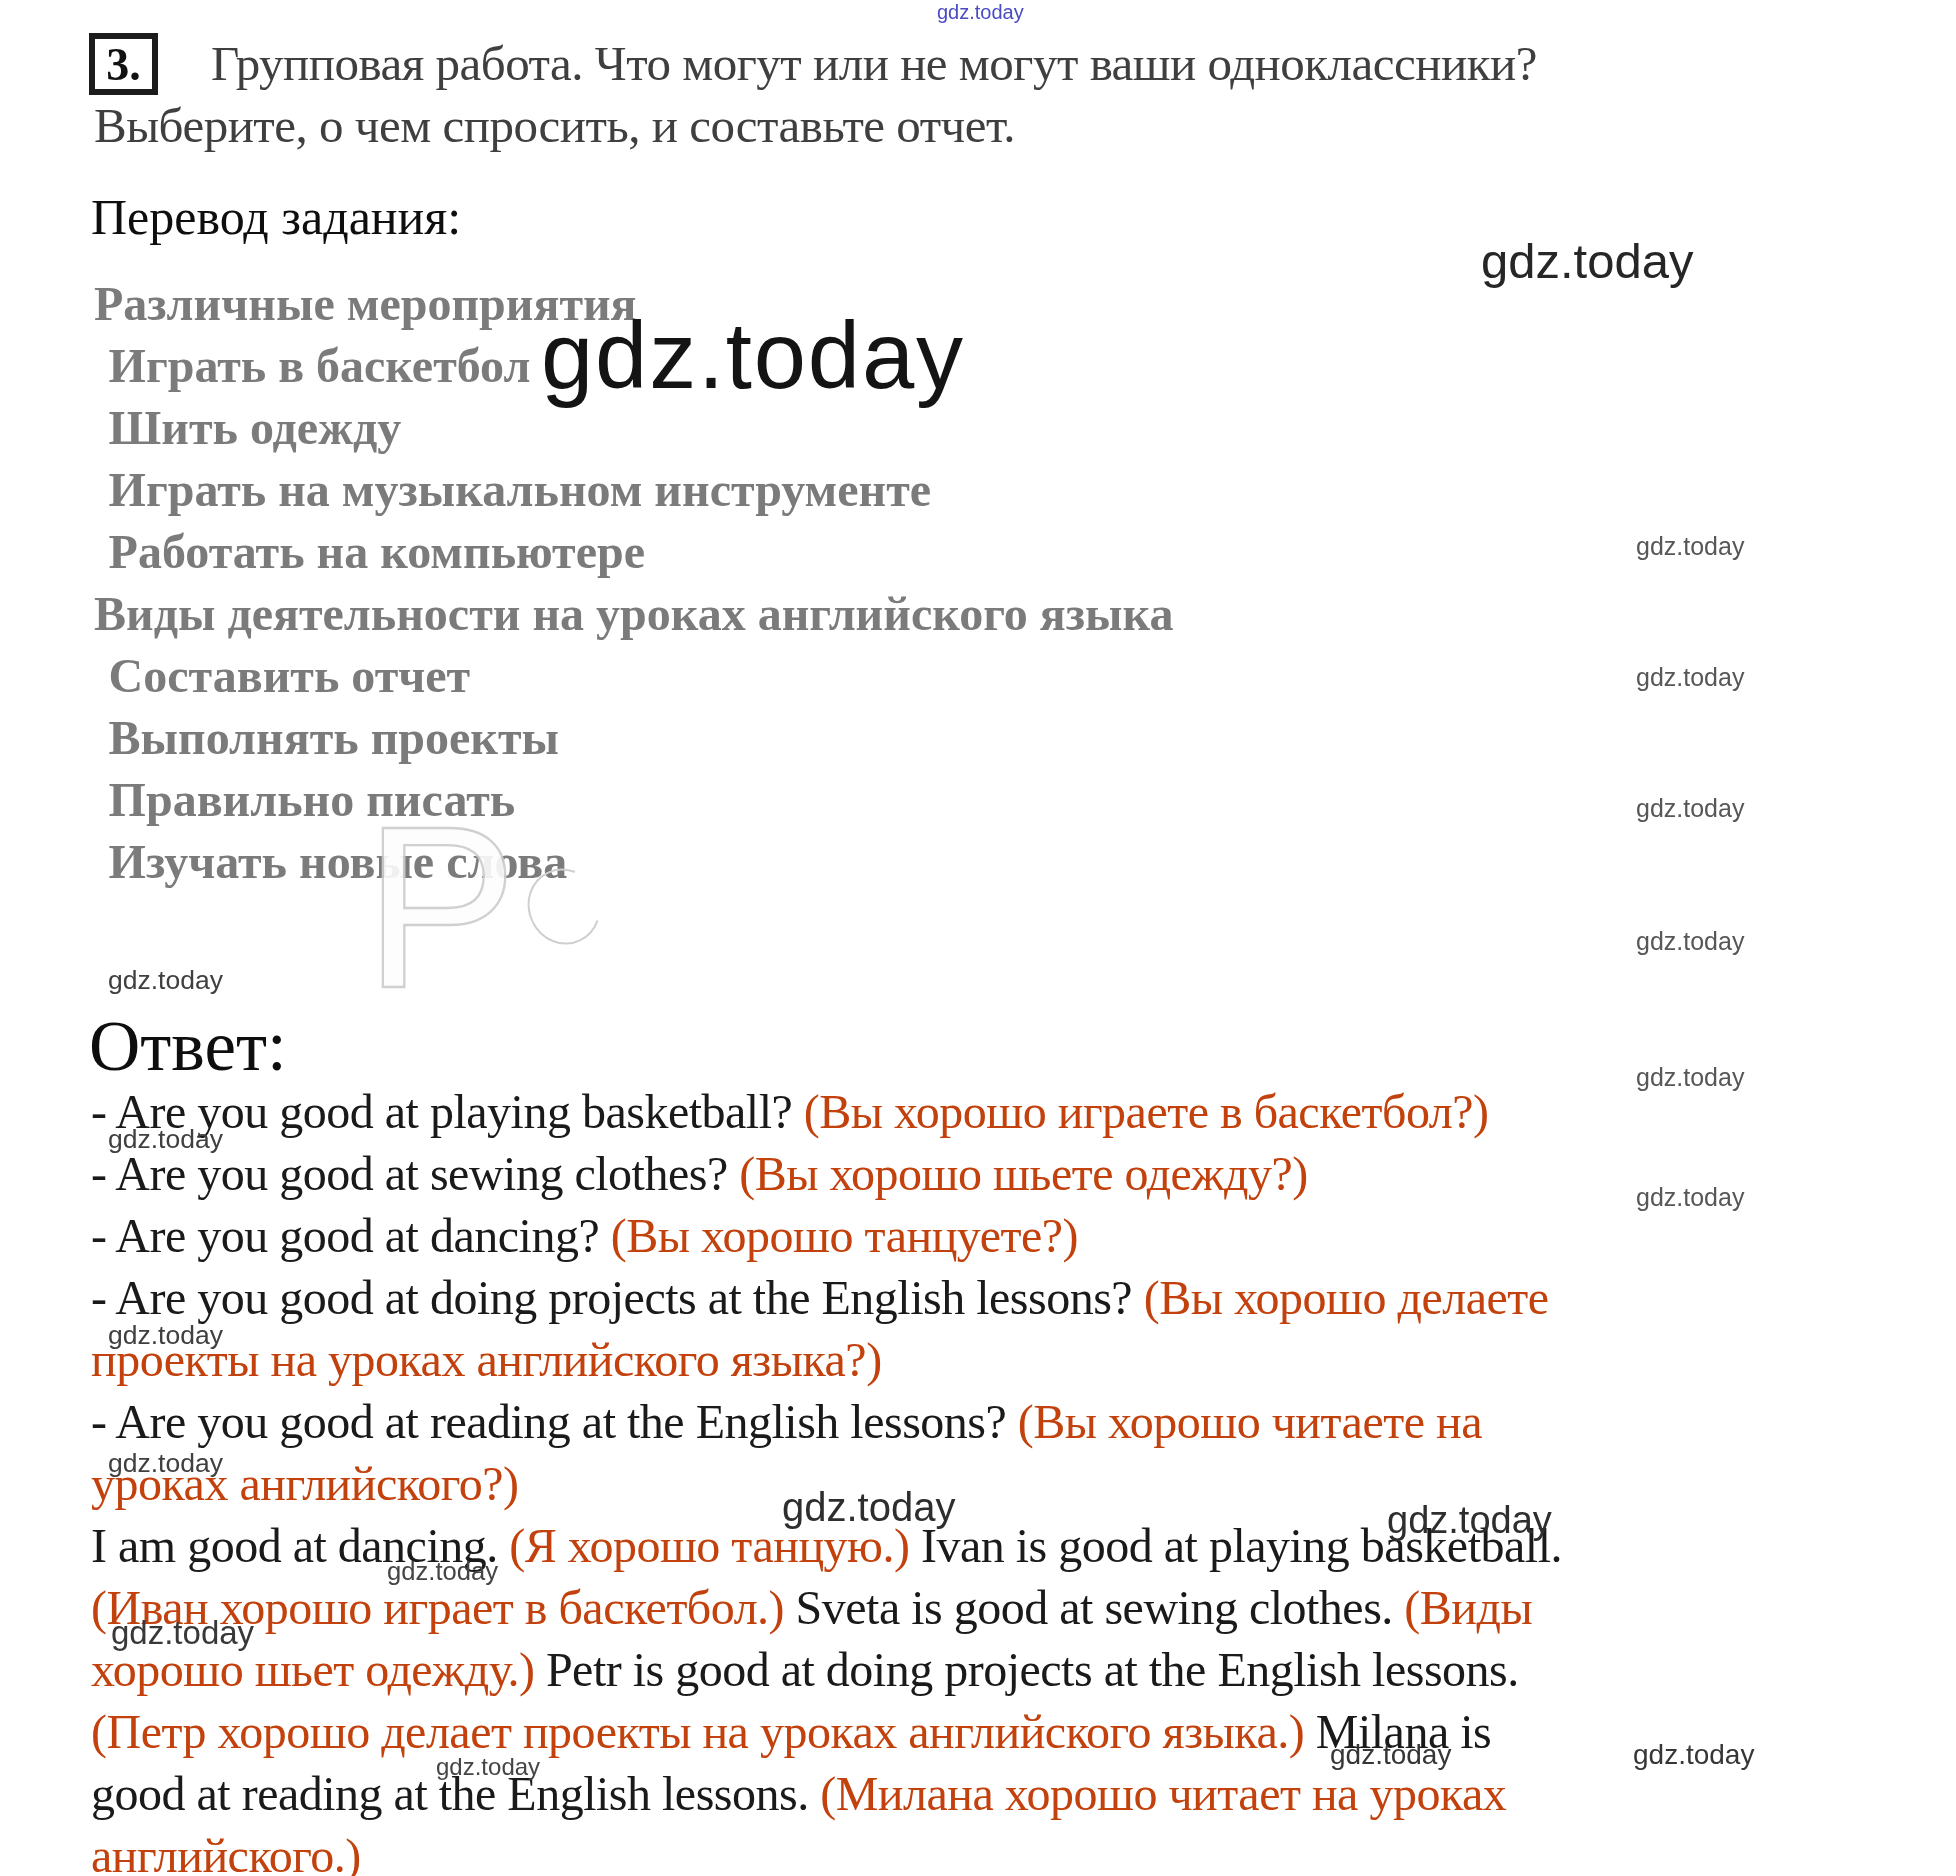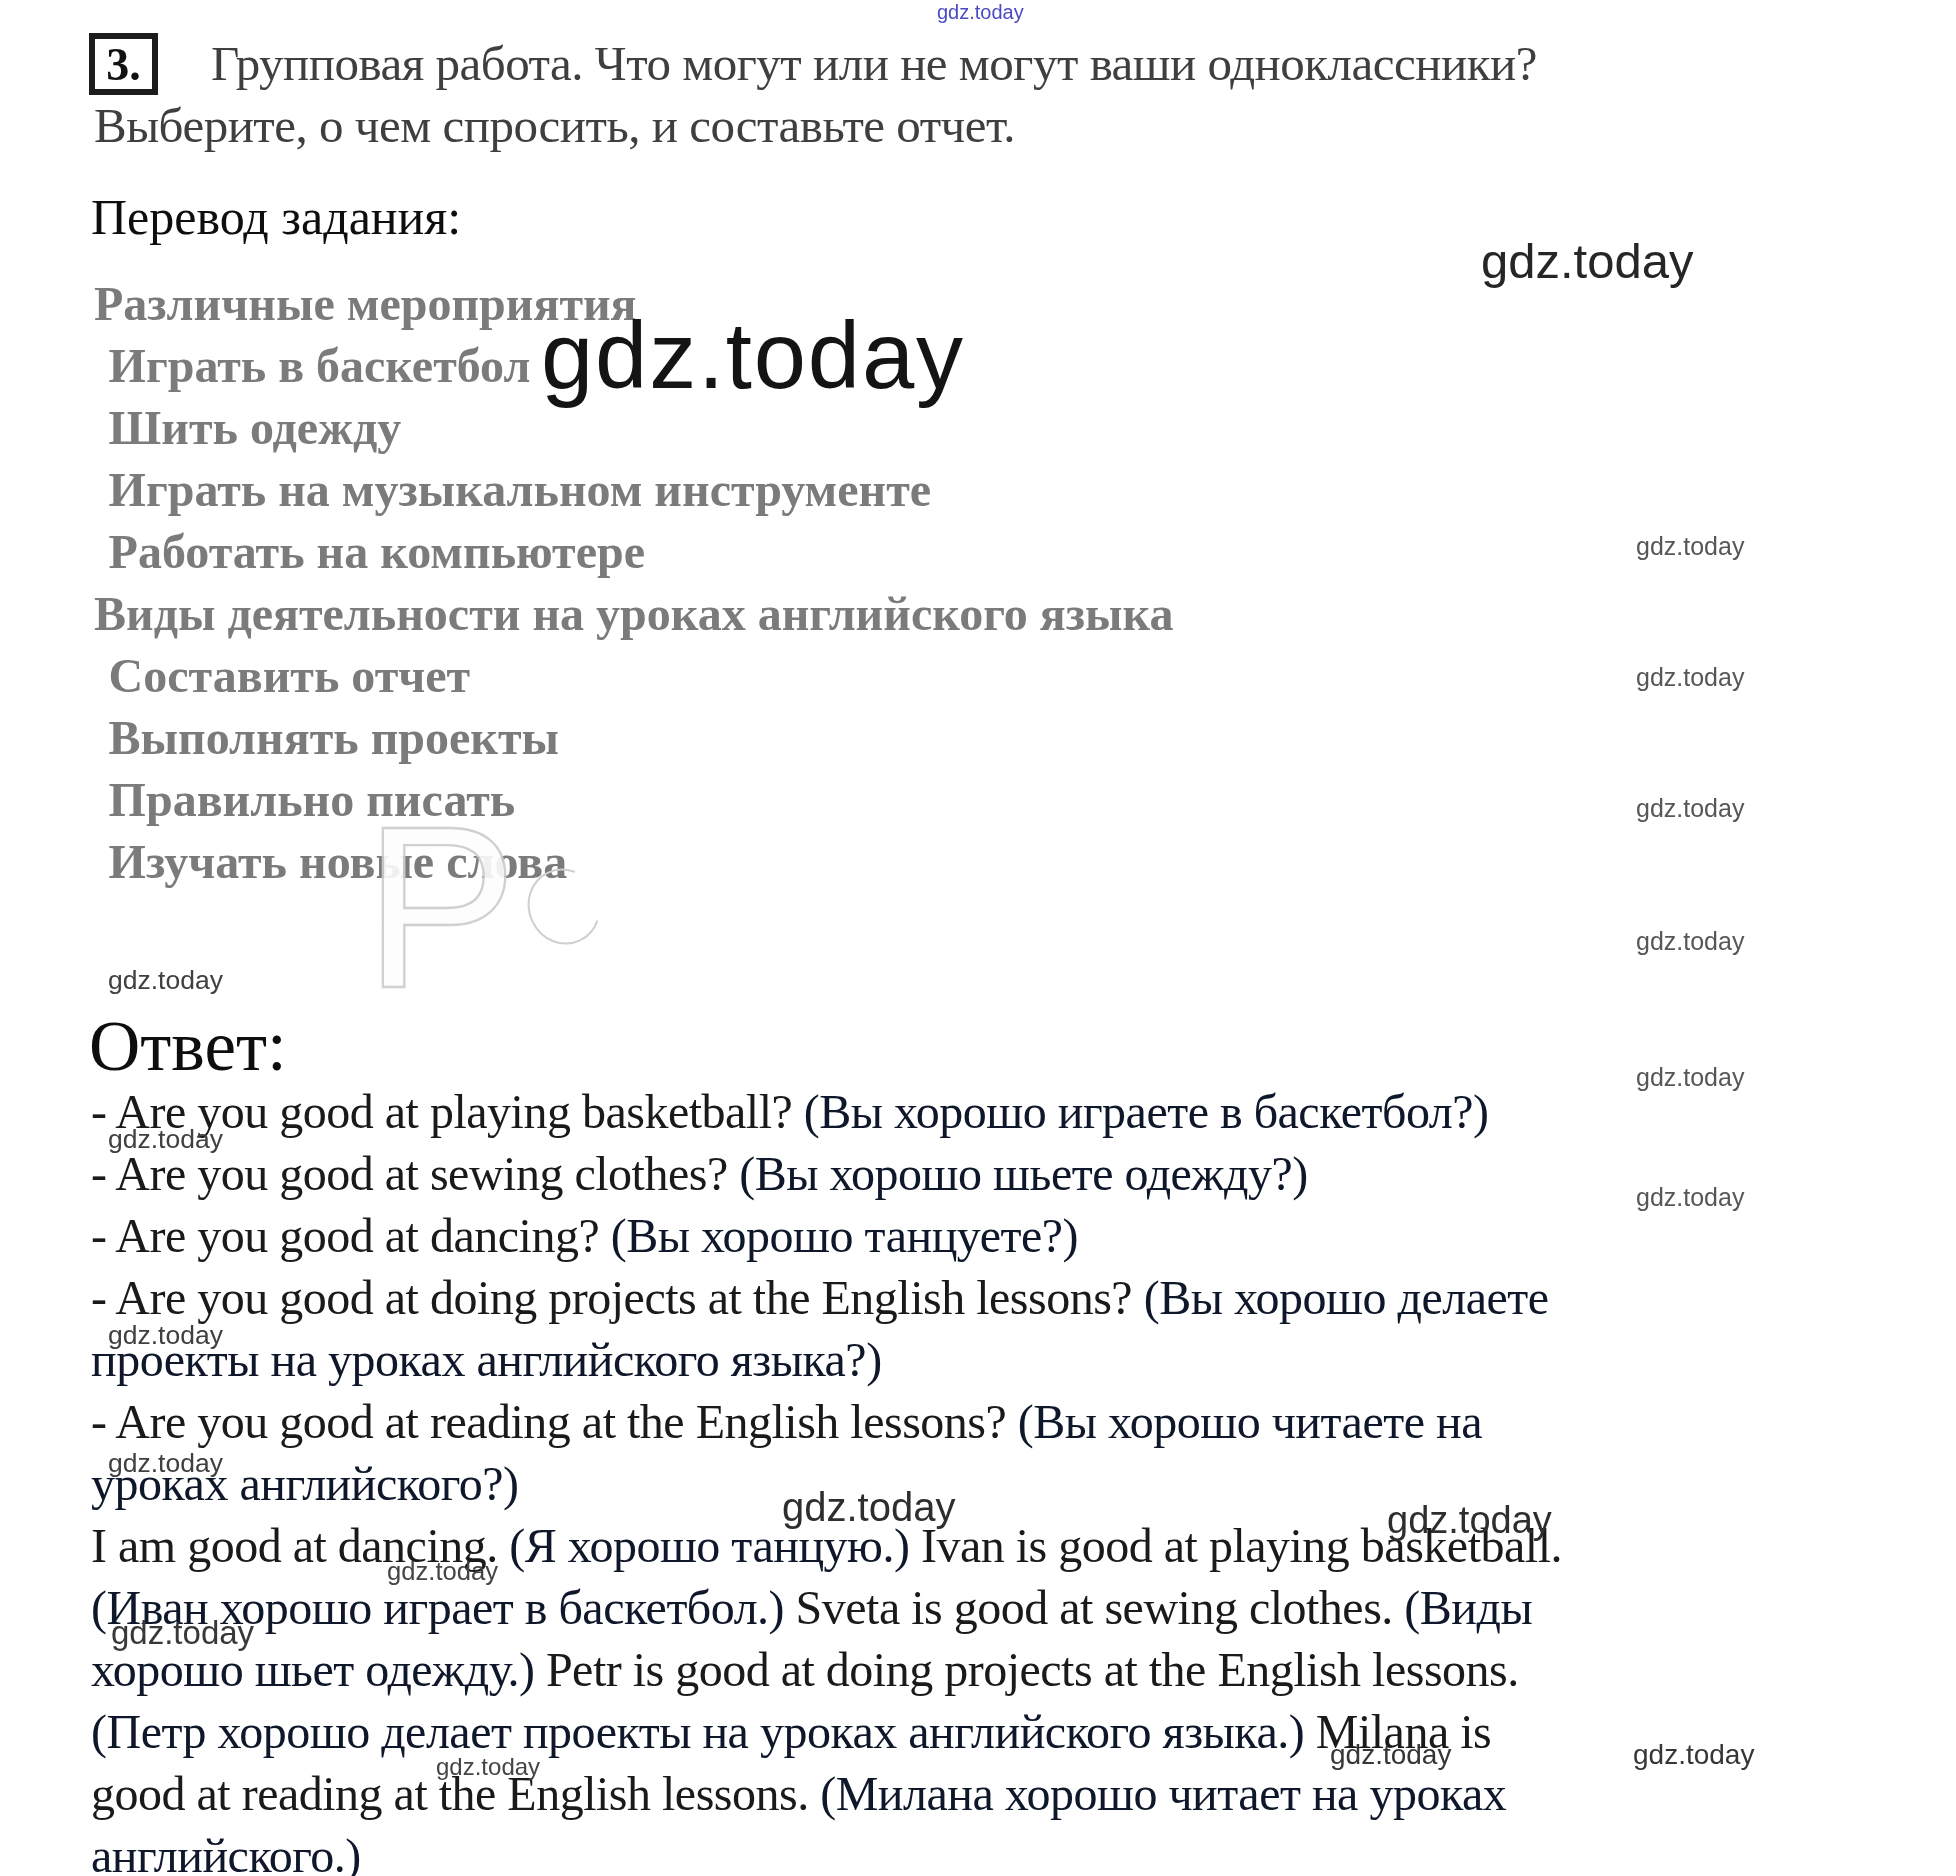--- a/index.html
+++ b/index.html
@@ -24,21 +24,21 @@
   #translation-heading{left:91px;top:188px;font-size:50px;}
   #answer-heading{left:89px;top:1006px;font-size:71px;}
   
   #translation-list{position:absolute;left:94px;top:273px;font-size:48px;color:#7b7b7b;}
   .tl-line{height:62px;line-height:62px;white-space:nowrap;font-weight:bold;}
   .tl-line.item{padding-left:14.6px;}
   
   #answer-lines{position:absolute;left:91px;top:1081px;font-size:48px;letter-spacing:-0.5px;}
   .ans-line{height:62px;line-height:62px;white-space:nowrap;}
   .ans-line .en{color:#1a1a1a;}
-  .ans-line .ru{color:#0f172a;}
+  .ans-line .ru{color:#c2410c;}
   
   .wm{
     position:absolute;white-space:nowrap;
     font-family:"Liberation Sans","DejaVu Sans",sans-serif;
     font-weight:300;
   }
   #wm-blue{left:937px;top:0.9px;font-size:20px;color:#4b4bc4;}
   #wm-big{left:541px;top:302px;font-size:94px;color:#141414;letter-spacing:1.8px;}
   #wm-top-right{left:1481px;top:233px;font-size:49px;color:#262626;}
   .wm-right{left:1636px;font-size:25px;color:#575757;}

